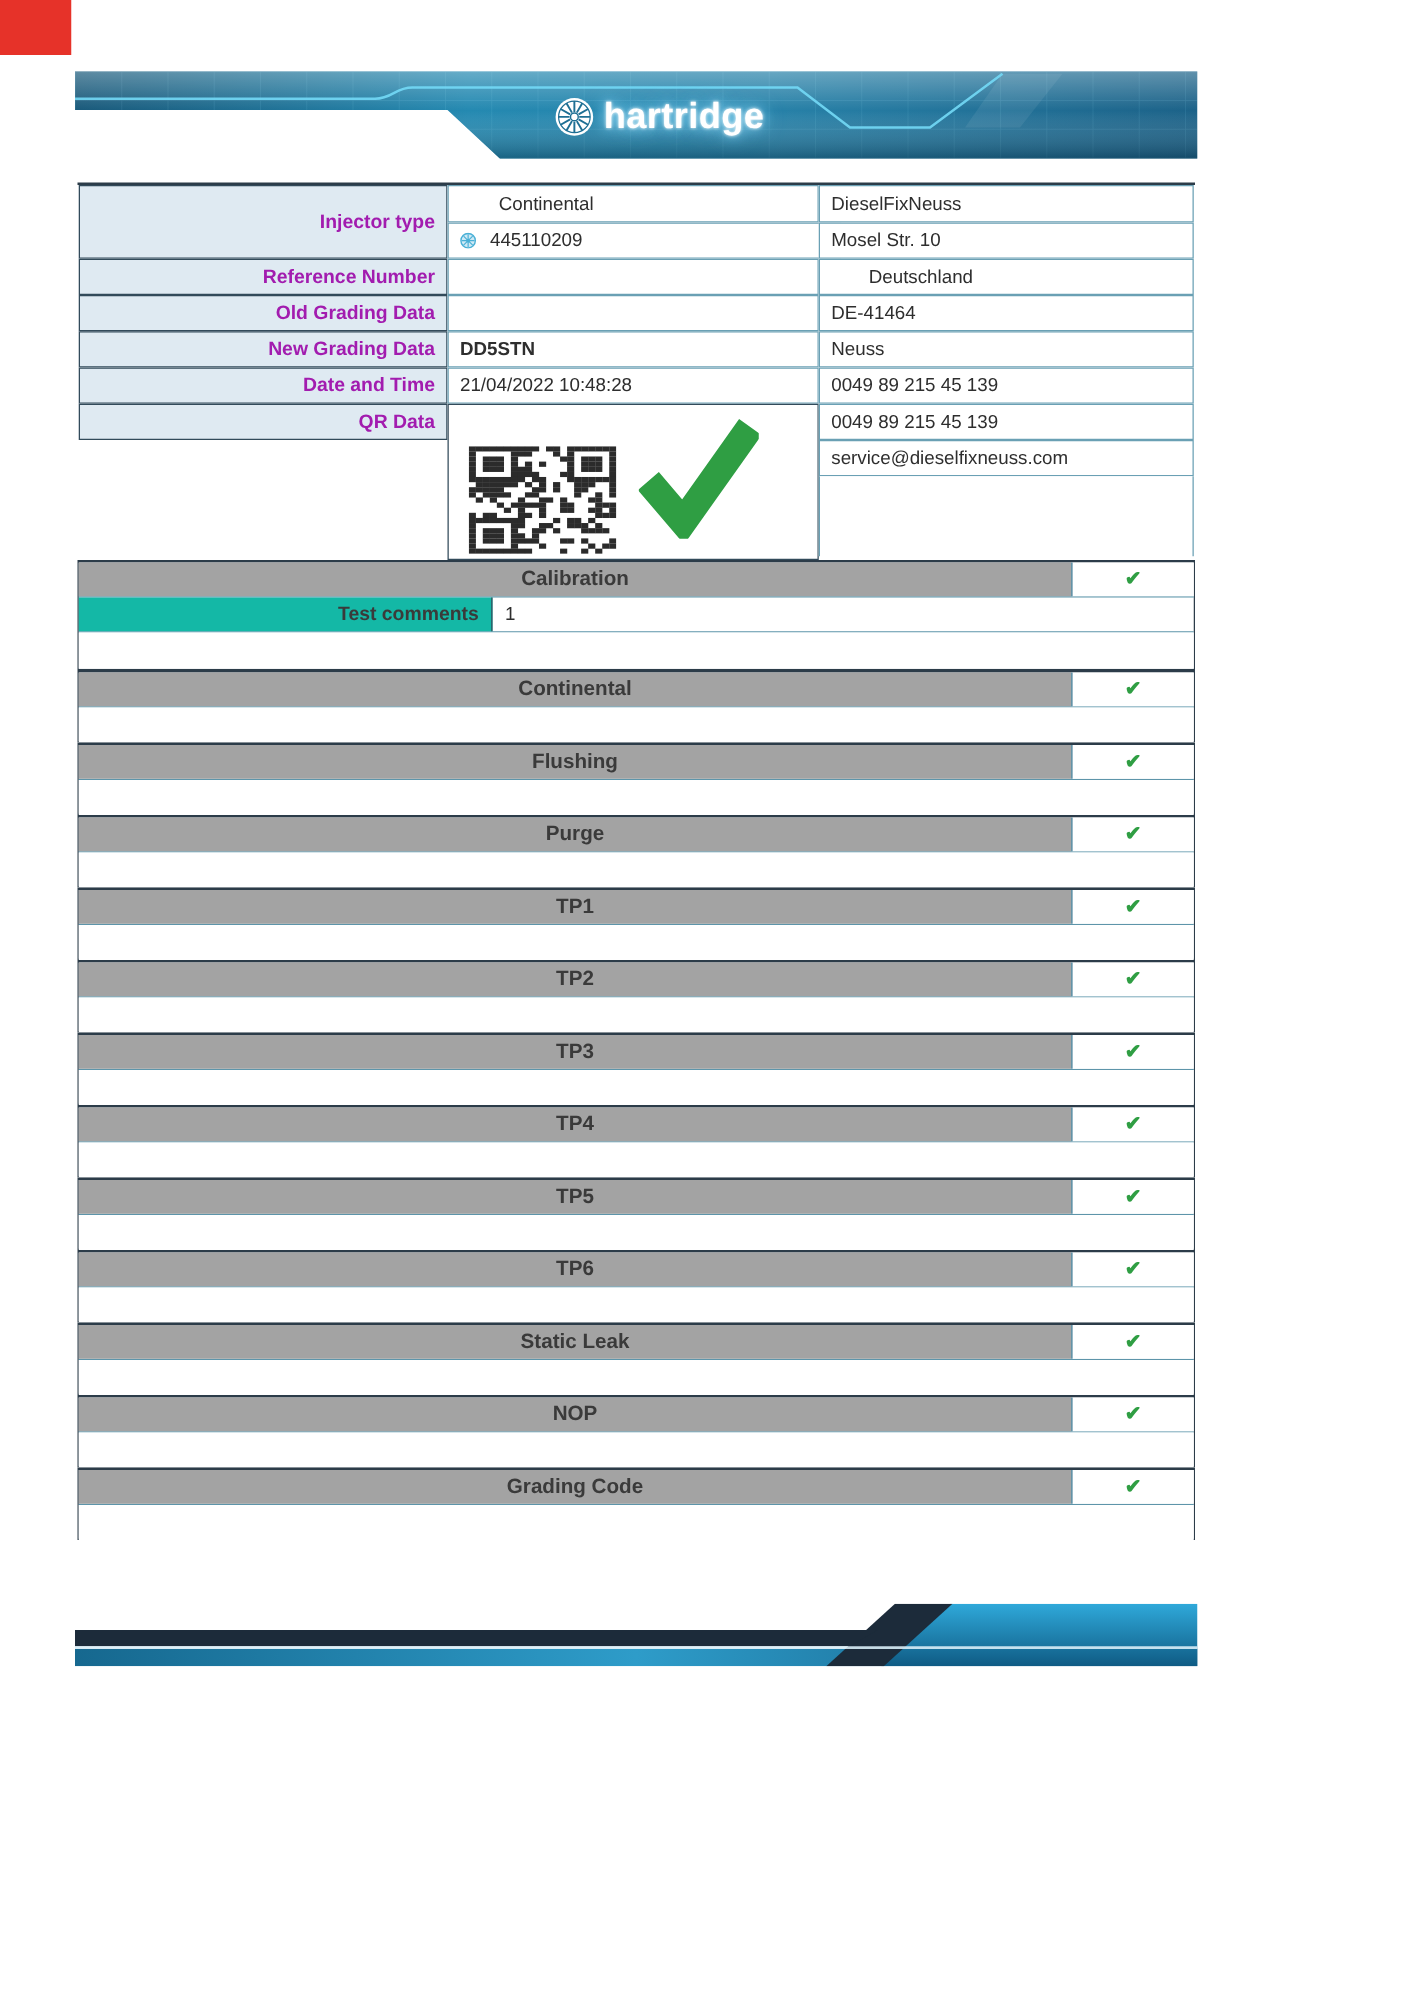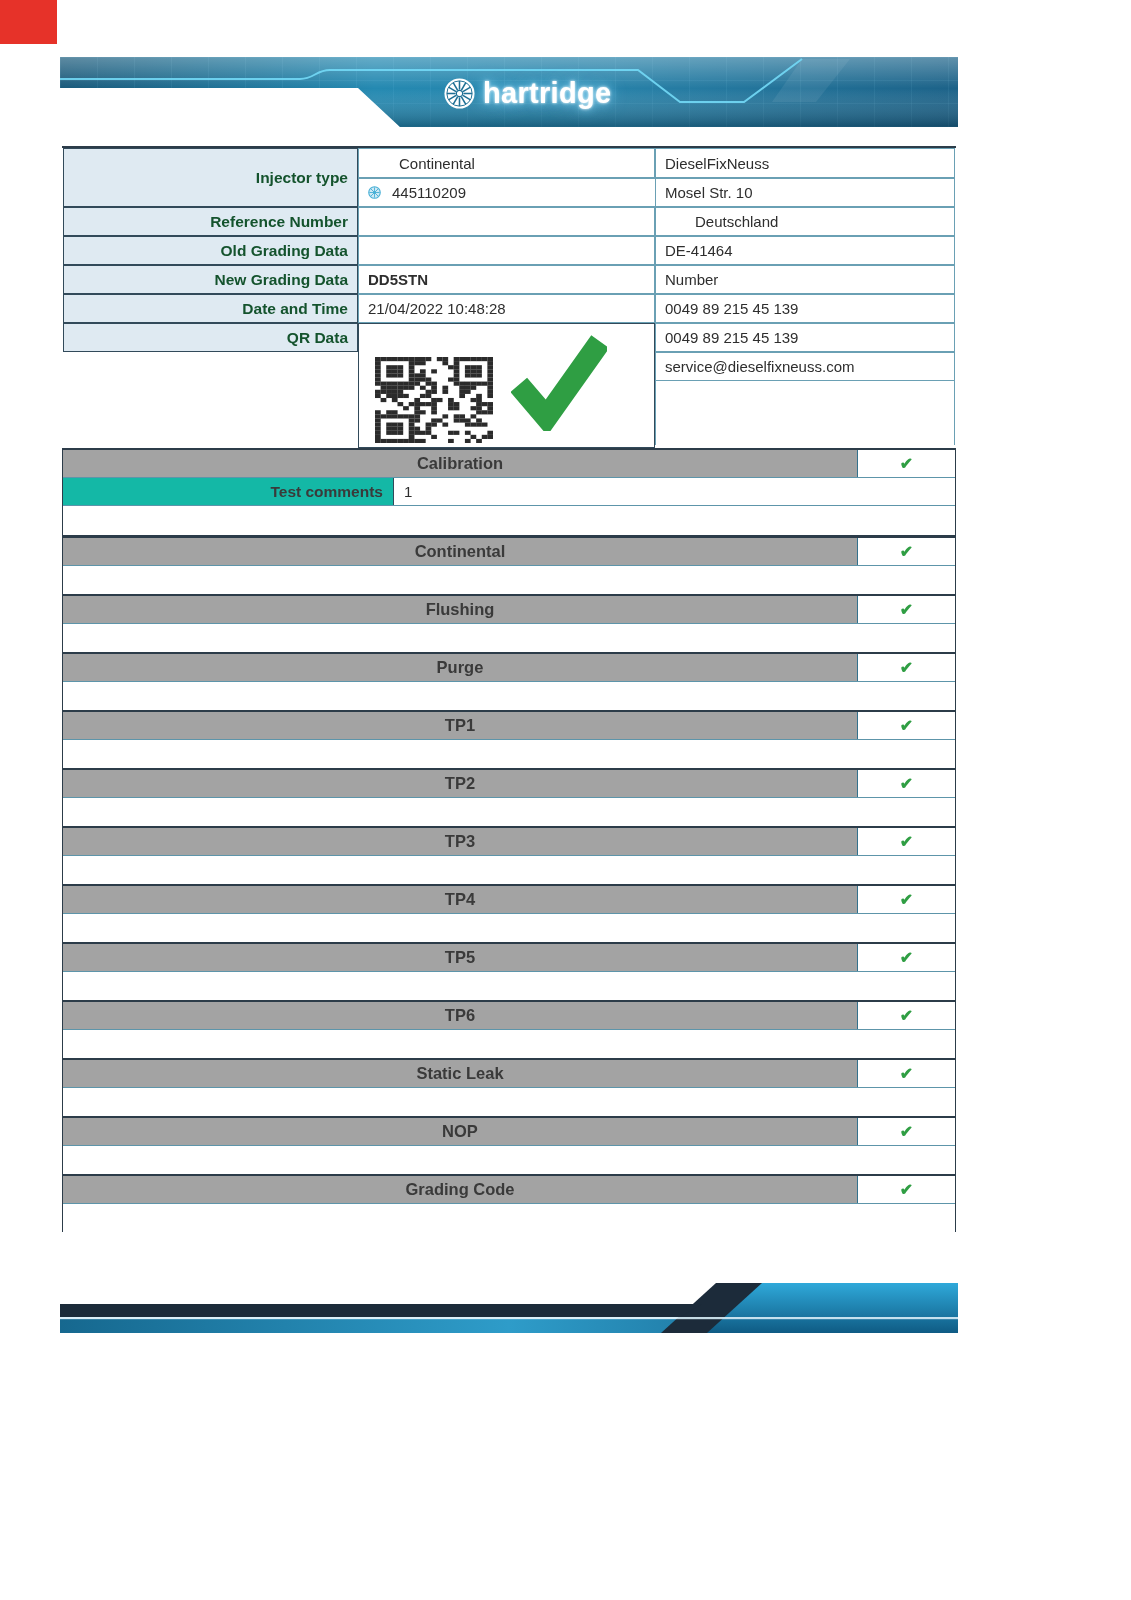--- a/index.html
+++ b/index.html
@@ -19,21 +19,21 @@
     text-shadow:0 0 3px #ffffff, 0 0 10px rgba(150,225,255,0.95), 0 0 18px rgba(120,210,250,0.7);
   }
 
   
   .cell {
     position:absolute; box-sizing:border-box; background:#ffffff;
     border:1px solid #6aa0b4; font-size:15px; color:#2e2e2e;
     display:flex; align-items:center; padding:0 9px; overflow:hidden; white-space:nowrap;
   }
   .cell.lbl {
-    background:#dfeaf2; border-color:#324a5a; font-weight:bold; color:#14532d;
+    background:#dfeaf2; border-color:#324a5a; font-weight:bold; color:#a21caf;
     justify-content:flex-end; text-align:right; font-size:15.5px;
   }
   .topline { position:absolute; left:62px; top:146px; width:894px; height:2px; background:#2c3c49; }
   .bold { font-weight:bold; }
   .mini-wheel { margin-right:11px; flex:0 0 auto; }
   .qr-cell { position:absolute; left:358px; top:323px; width:297px; height:125px; box-sizing:border-box;
              border:1px solid #324a5a; background:#fff; }
   .qr-img { position:absolute; left:16px; top:33px; }
   .big-check { position:absolute; left:152px; top:7px; }
 
@@ -391,21 +391,21 @@
       </svg>
     <svg class="big-check" width="96" height="100" viewBox="0 0 100 100">
       <path d="M8 54 L37 88 L93 9" fill="none" stroke="#2f9e43" stroke-width="23"></path>
     </svg>
   </div>
 
   <div class="cell" style="left:655px;top:148px;width:300px;height:30px;">DieselFixNeuss</div>
   <div class="cell" style="left:655px;top:178px;width:300px;height:29px;">Mosel Str. 10</div>
   <div class="cell" style="left:655px;top:207px;width:300px;height:29px;padding-left:39px;">Deutschland</div>
   <div class="cell" style="left:655px;top:236px;width:300px;height:29px;">DE-41464</div>
-  <div class="cell" style="left:655px;top:265px;width:300px;height:29px;">Number</div>
+  <div class="cell" style="left:655px;top:265px;width:300px;height:29px;">Neuss</div>
   <div class="cell" style="left:655px;top:294px;width:300px;height:29px;">0049 89 215 45 139</div>
   <div class="cell" style="left:655px;top:323px;width:300px;height:29px;">0049 89 215 45 139</div>
   <div class="cell" style="left:655px;top:352px;width:300px;height:29px;">service@dieselfixneuss.com</div>
   <div class="cell" style="left:655px;top:381px;width:300px;height:64px;border-bottom:none;border-top:none;"></div>
 
   <div class="block cal" style="top:448px;">
     <div class="block-head">
       <div class="block-title">Calibration</div>
       <div class="block-check">
         <span class="check">✔</span>

